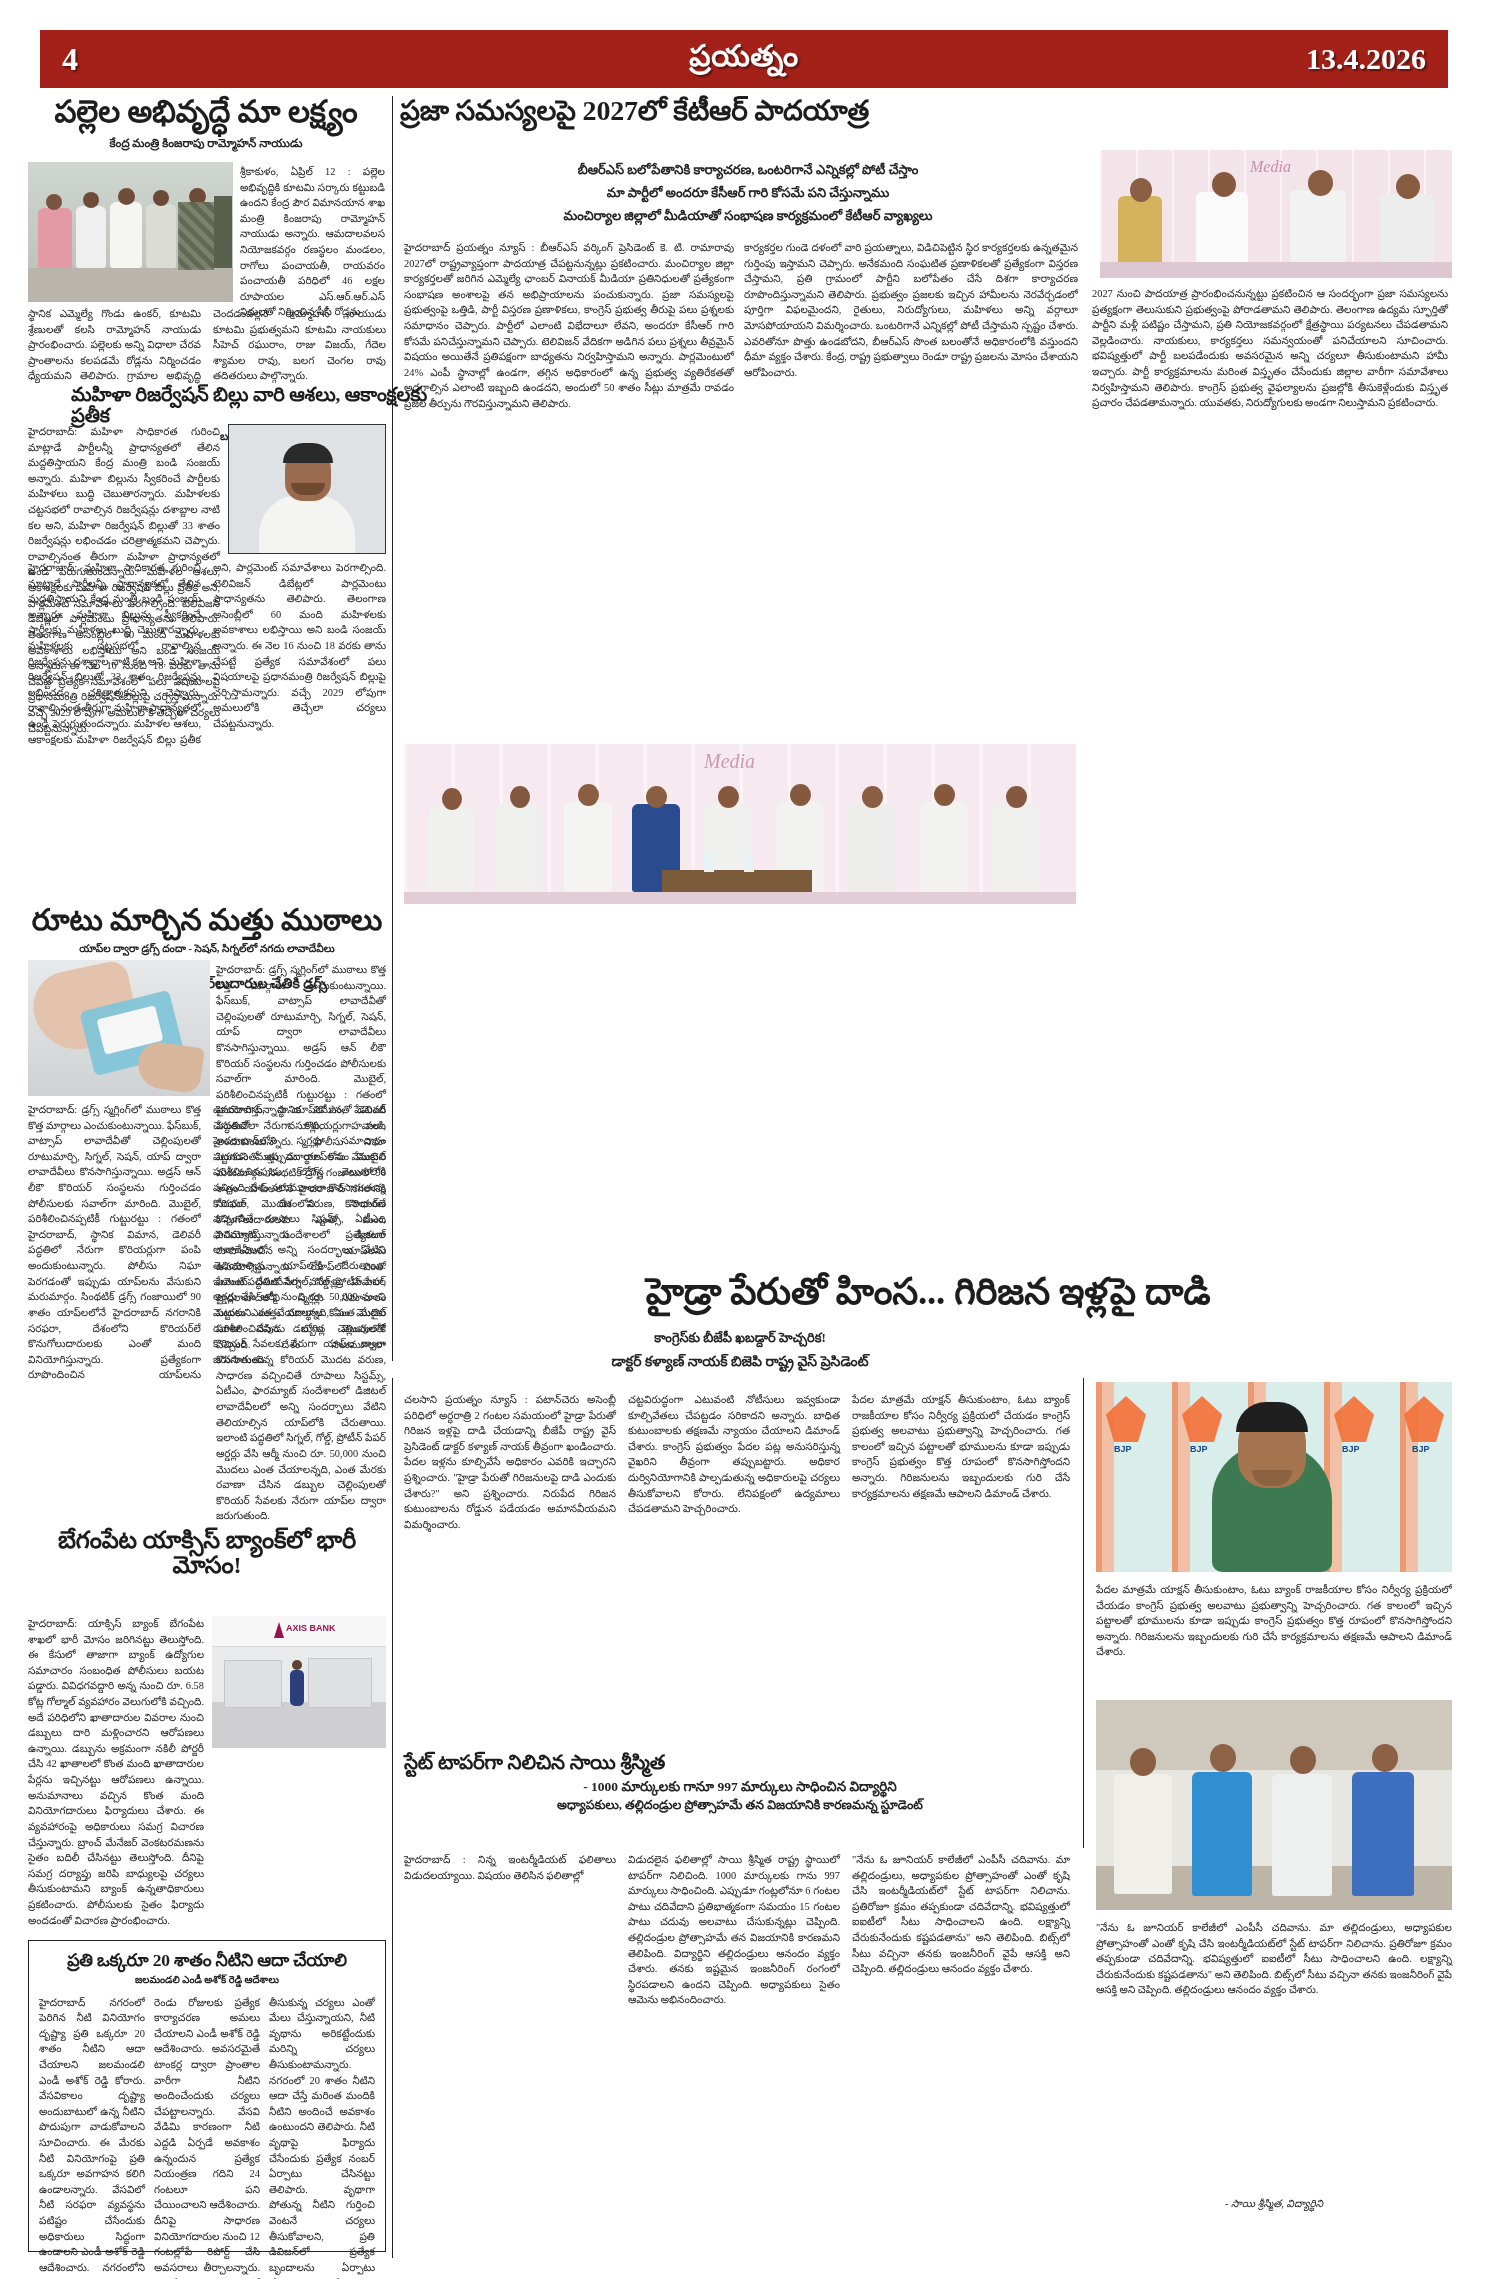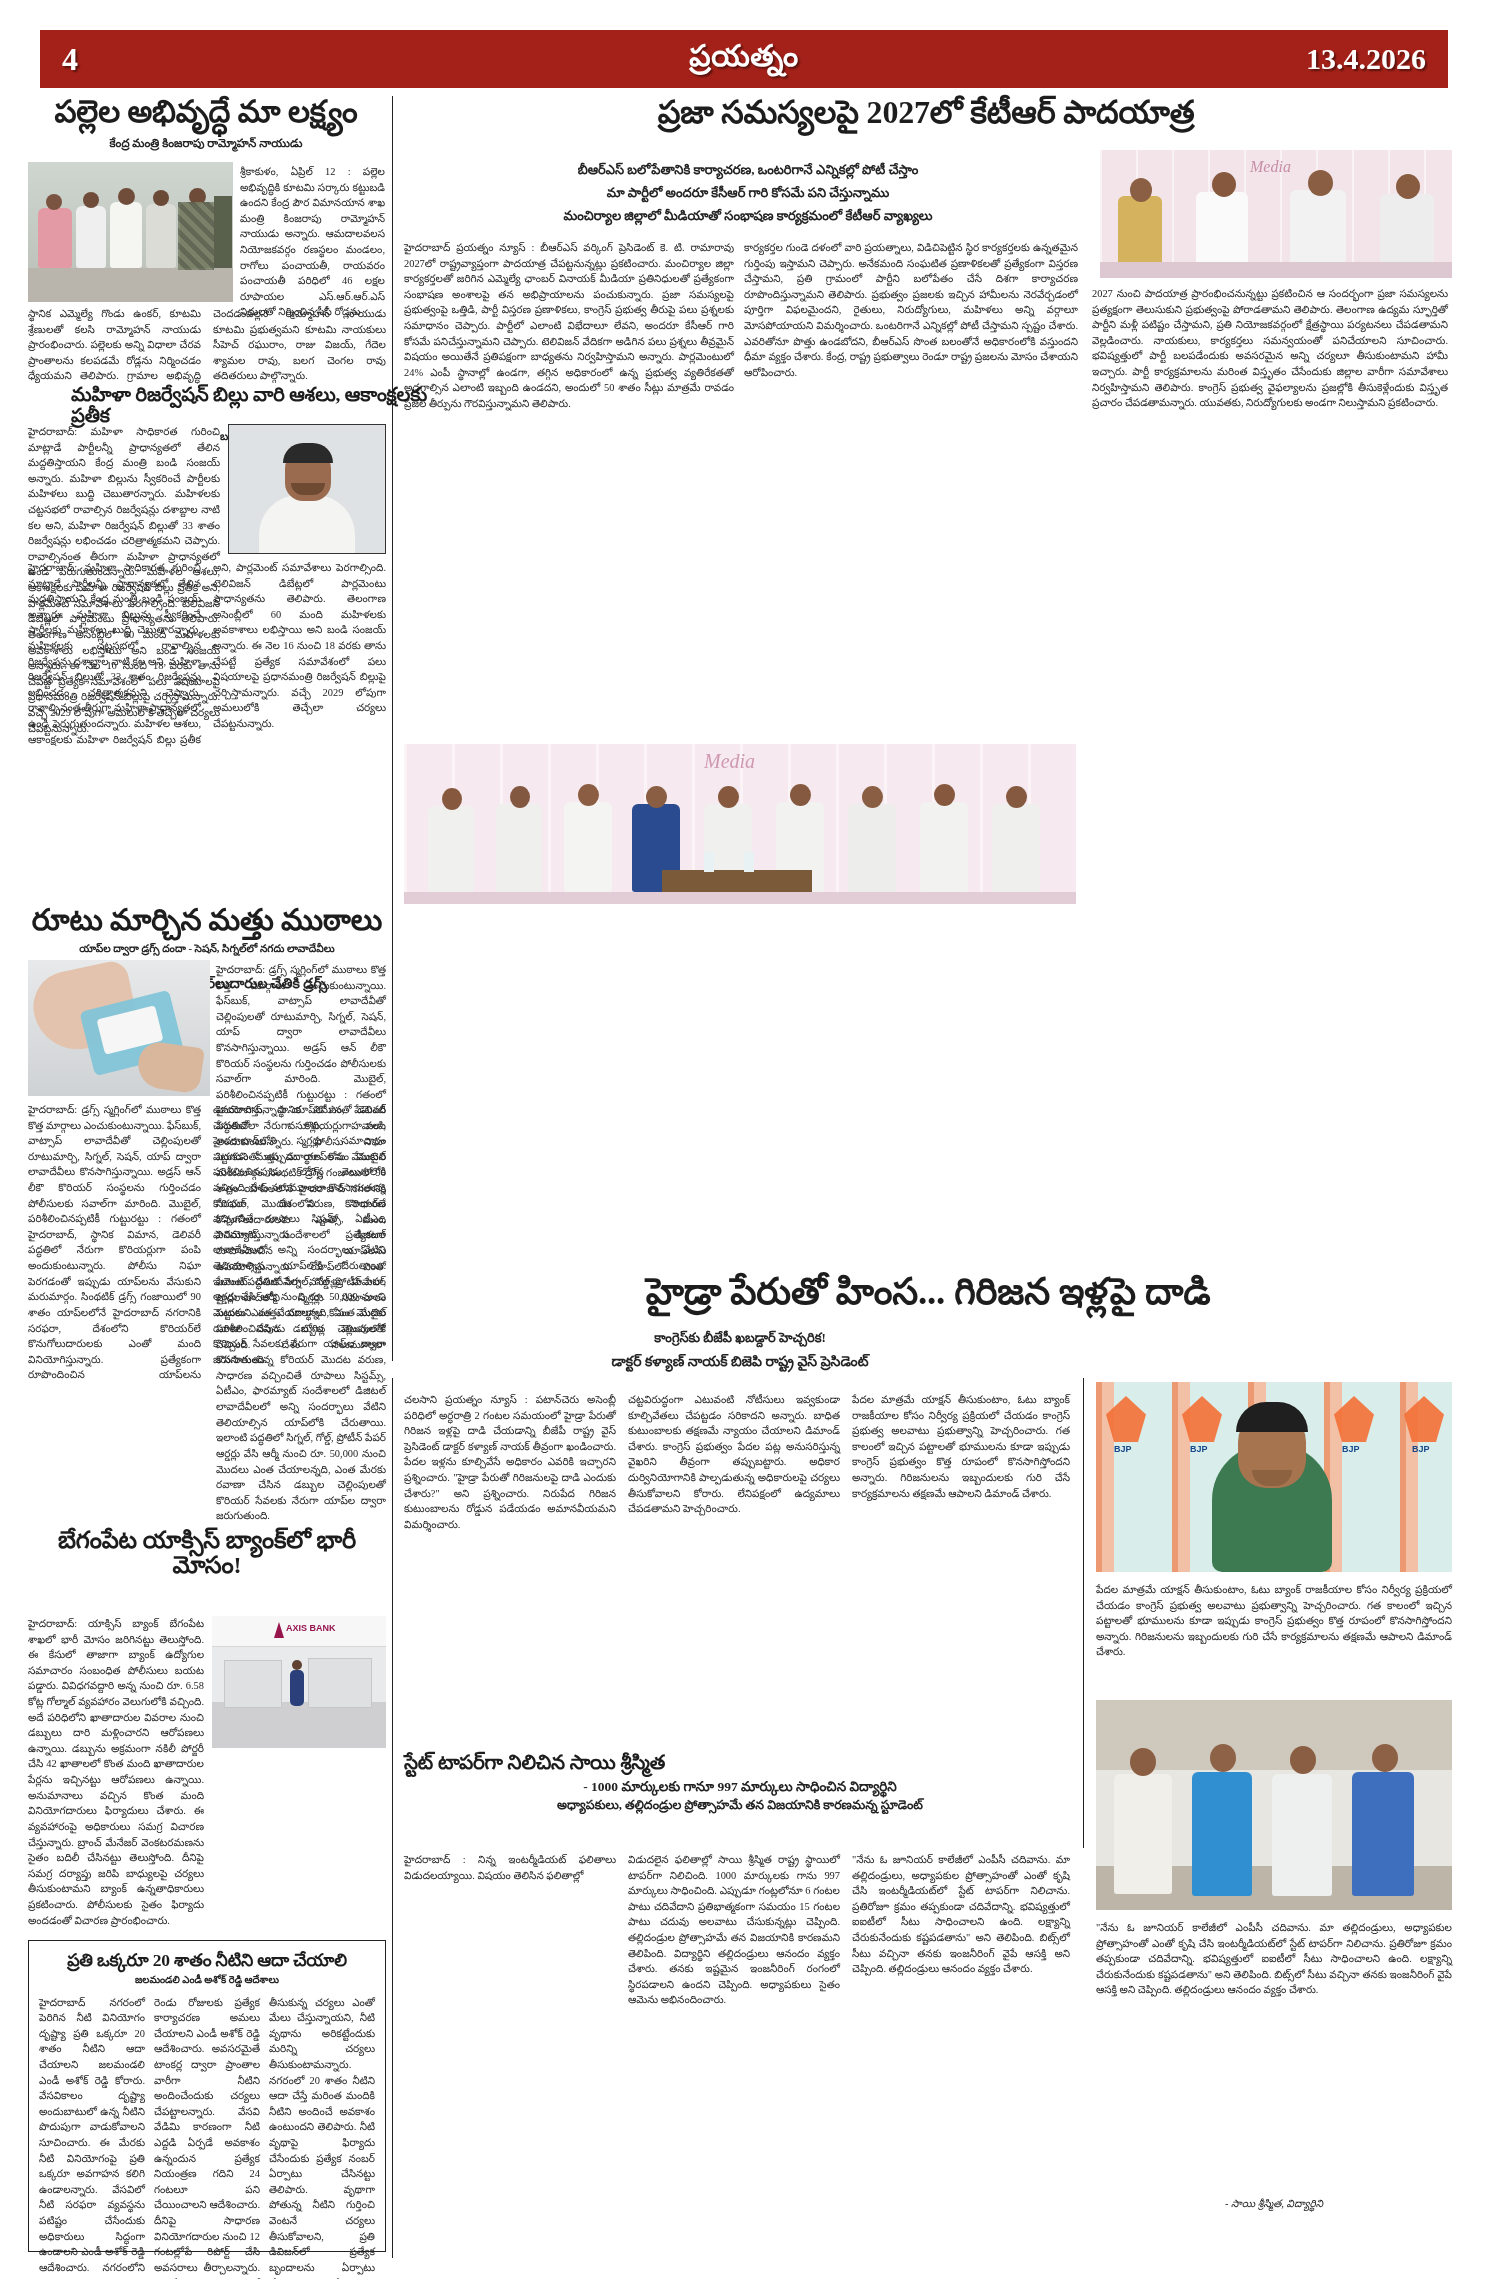--- a/index.html
+++ b/index.html
@@ -123,21 +123,21 @@
     <div class="hl" style="font-size:17.5px;text-align:center;">ప్రతి ఒక్కరూ 20 శాతం నీటిని ఆదా చేయాలి</div>
     <div class="sub" style="font-size:10px;margin-top:4px;">జలమండలి ఎండీ అశోక్ రెడ్డి ఆదేశాలు</div>
     <div style="display:flex;gap:9px;margin-top:7px;">
       <div class="bodytext" style="flex:1;">హైదరాబాద్ నగరంలో పెరిగిన నీటి వినియోగం దృష్ట్యా ప్రతి ఒక్కరూ 20 శాతం నీటిని ఆదా చేయాలని జలమండలి ఎండీ అశోక్ రెడ్డి కోరారు. వేసవికాలం దృష్ట్యా అందుబాటులో ఉన్న నీటిని పొదుపుగా వాడుకోవాలని సూచించారు. ఈ మేరకు నీటి వినియోగంపై ప్రతి ఒక్కరూ అవగాహన కలిగి ఉండాలన్నారు. వేసవిలో నీటి సరఫరా వ్యవస్థను పటిష్టం చేసేందుకు అధికారులు సిద్ధంగా ఉండాలని ఎండీ అశోక్ రెడ్డి ఆదేశించారు. నగరంలోని అన్ని ప్రాంతాలకు సక్రమంగా నీటి సరఫరా జరిగేలా చూడాలని ఆదేశించారు. నీటి లీకేజీలు లేకుండా చర్యలు తీసుకోవాలని సూచించారు.</div>
       <div class="bodytext" style="flex:1;">రెండు రోజులకు ప్రత్యేక కార్యాచరణ అమలు చేయాలని ఎండీ అశోక్ రెడ్డి ఆదేశించారు. అవసరమైతే టాంకర్ల ద్వారా ప్రాంతాల వారీగా నీటిని అందించేందుకు చర్యలు చేపట్టాలన్నారు. వేసవి వేడిమి కారణంగా నీటి ఎద్దడి ఏర్పడే అవకాశం ఉన్నందున ప్రత్యేక నియంత్రణ గదిని 24 గంటలూ పని చేయించాలని ఆదేశించారు. దీనిపై సాధారణ వినియోగదారుల నుంచి 12 గంటల్లోపే రిపోర్ట్ చేసి అవసరాలు తీర్చాలన్నారు. గత ఏడాది మార్చి నెలలో స్ట్రామ్ 2,24,421 ట్యాంకర్ల ట్రిప్పులు రవాణా చేయగా, ఈ ఏడాది అదే నెలలో 125 కోట్ల నీటి 95,454 ట్రిప్పులు వాడినట్లు అధికారుల వెల్లించారు. రాజేంద్రనగర్ వరకు 250 కోట్ల లీటర్ల నీటిని అదనంగా సరఫరా చేస్తున్నారు.</div>
       <div class="bodytext" style="flex:1;">తీసుకున్న చర్యలు ఎంతో మేలు చేస్తున్నాయని, నీటి వృథాను అరికట్టేందుకు మరిన్ని చర్యలు తీసుకుంటామన్నారు. నగరంలో 20 శాతం నీటిని ఆదా చేస్తే మరింత మందికి నీటిని అందించే అవకాశం ఉంటుందని తెలిపారు. నీటి వృథాపై ఫిర్యాదు చేసేందుకు ప్రత్యేక నంబర్ ఏర్పాటు చేసినట్టు తెలిపారు. వృథాగా పోతున్న నీటిని గుర్తించి వెంటనే చర్యలు తీసుకోవాలని, ప్రతి డివిజన్‌లో ప్రత్యేక బృందాలను ఏర్పాటు చేయాలని ఆదేశించారు. ప్రజలు కూడా నీటి సంరక్షణలో భాగస్వాములు కావాలని ఎండీ అశోక్ రెడ్డి విజ్ఞప్తి చేశారు.</div>
     </div>
   </div>
 
   <div class="sec" style="left:400px;top:96px;width:1052px;">
-    <div class="hl" style="font-size:32px;text-align:center;">ప్రజా సమస్యలపై 2027లో కేటీఆర్ పాదయాత్ర</div>
+    <div class="hl" style="font-size:28px;">ప్రజా సమస్యలపై 2027లో కేటీఆర్ పాదయాత్ర</div>
   </div>
 
   <div class="sec" style="left:408px;top:158px;width:680px;">
     <div class="sub" style="font-size:13px;margin-top:4px;">బీఆర్ఎస్ బలోపేతానికి కార్యాచరణ, ఒంటరిగానే ఎన్నికల్లో పోటీ చేస్తాం</div>
     <div class="sub" style="font-size:13px;margin-top:5px;">మా పార్టీలో అందరూ కేసీఆర్ గారి కోసమే పని చేస్తున్నాము</div>
     <div class="sub" style="font-size:13px;margin-top:5px;">మంచిర్యాల జిల్లాలో మీడియాతో సంభాషణ కార్యక్రమంలో కేటీఆర్ వ్యాఖ్యలు</div>
   </div>
 
   <div class="photo" style="left:1100px;top:150px;width:352px;height:128px;position:absolute;">
     <div style="position:absolute;inset:0;background:#f3e4ea;"></div>

